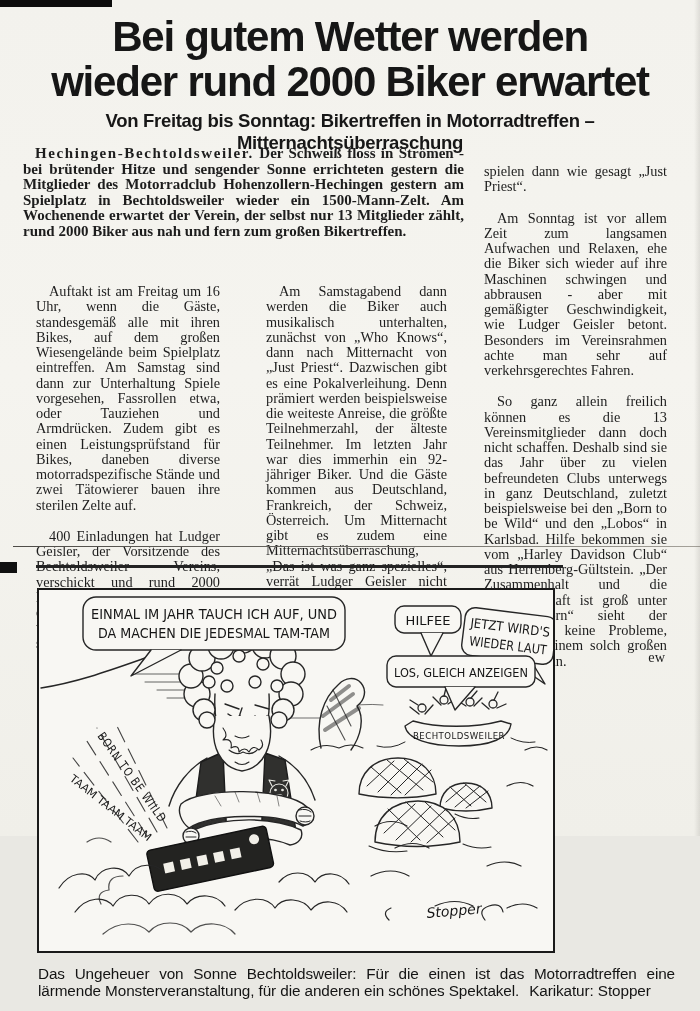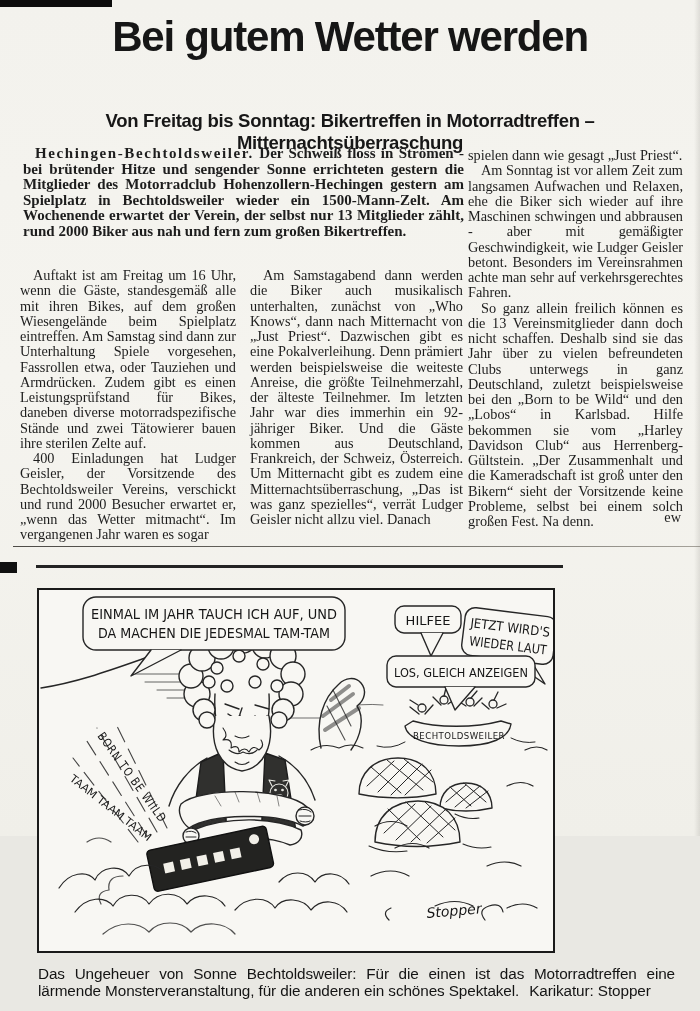--- a/index.html
+++ b/index.html
@@ -18,21 +18,21 @@
         line-height:45px;letter-spacing:-1.2px;color:#161616;}
   .subtitle{position:absolute;left:0;top:110px;width:700px;text-align:center;
         font-family:"Liberation Sans",sans-serif;font-weight:700;font-size:18.5px;
         letter-spacing:-0.3px;color:#171717;}
 
   .lead{position:absolute;left:23px;top:146px;width:441px;margin:0;font-weight:700;
         font-size:15px;line-height:15.5px;text-align:justify;text-indent:12px;}
   .lead .dateline{letter-spacing:1.6px;}
 
   .col{position:absolute;font-size:14.3px;line-height:15.25px;text-align:justify;}
-  .col p{margin:0;text-indent:13px;}
+  .col p{margin:16px;text-indent:13px;}
   .col p.cont{text-indent:0;}
   #col1{left:20px;top:268px;width:216px;}
   #col2{left:250px;top:268px;width:213px;}
   #col3{left:468px;top:148px;width:215px;}
   #col3 p.last{position:relative;}
   .initials{position:absolute;right:2px;bottom:4px;text-indent:0;}
 
   .rule-thin{position:absolute;left:13px;top:546px;width:687px;height:1px;
         background:linear-gradient(90deg,#4e4c47,#6f6d66 55%,#a5a29a);}
   .rule-thick{position:absolute;left:36px;top:565px;width:527px;height:3px;background:#232323;}
@@ -50,20 +50,21 @@
 </head>
 <body>
 
 <div class="page">
 
   <div class="scan-bar-top"></div>
   <div class="scan-mark-left"></div>
 
   <h1 class="headline">
     <div>Bei gutem Wetter werden</div>
+    <div>wieder rund 2000 Biker erwartet</div>
   </h1>
 
   <div class="subtitle">Von Freitag bis Sonntag: Bikertreffen in Motorradtreffen – Mitternachtsüberraschung</div>
 
   <p class="lead"><span class="dateline">Hechingen-Bechtoldsweiler.</span>
     <span>Der Schweiß floss in Strömen - bei brütender Hitze und sengender Sonne errichteten gestern die Mitglieder des Motorradclub Hohenzollern-Hechingen gestern am Spielplatz in Bechtoldsweiler wieder ein 1500-Mann-Zelt. Am Wochenende erwartet der Verein, der selbst nur 13 Mitglieder zählt, rund 2000 Biker aus nah und fern zum großen Bikertreffen.</span></p>
 
   <div class="col" id="col1">
     <p>Auftakt ist am Freitag um 16 Uhr, wenn die Gäste, standesgemäß alle mit ihren Bikes, auf dem großen Wiesengelände beim Spielplatz eintreffen. Am Samstag sind dann zur Unterhaltung Spiele vorgesehen, Fassrollen etwa, oder Tauziehen und Armdrücken. Zudem gibt es einen Leistungsprüfstand für Bikes, daneben diverse motorradspezifische Stände und zwei Tätowierer bauen ihre sterilen Zelte auf.</p>
     <p>400 Einladungen hat Ludger Geisler, der Vorsitzende des Bechtoldsweiler Vereins, verschickt und rund 2000 Besucher erwartet er, „wenn das Wetter mitmacht“. Im vergangenen Jahr waren es sogar</p>

